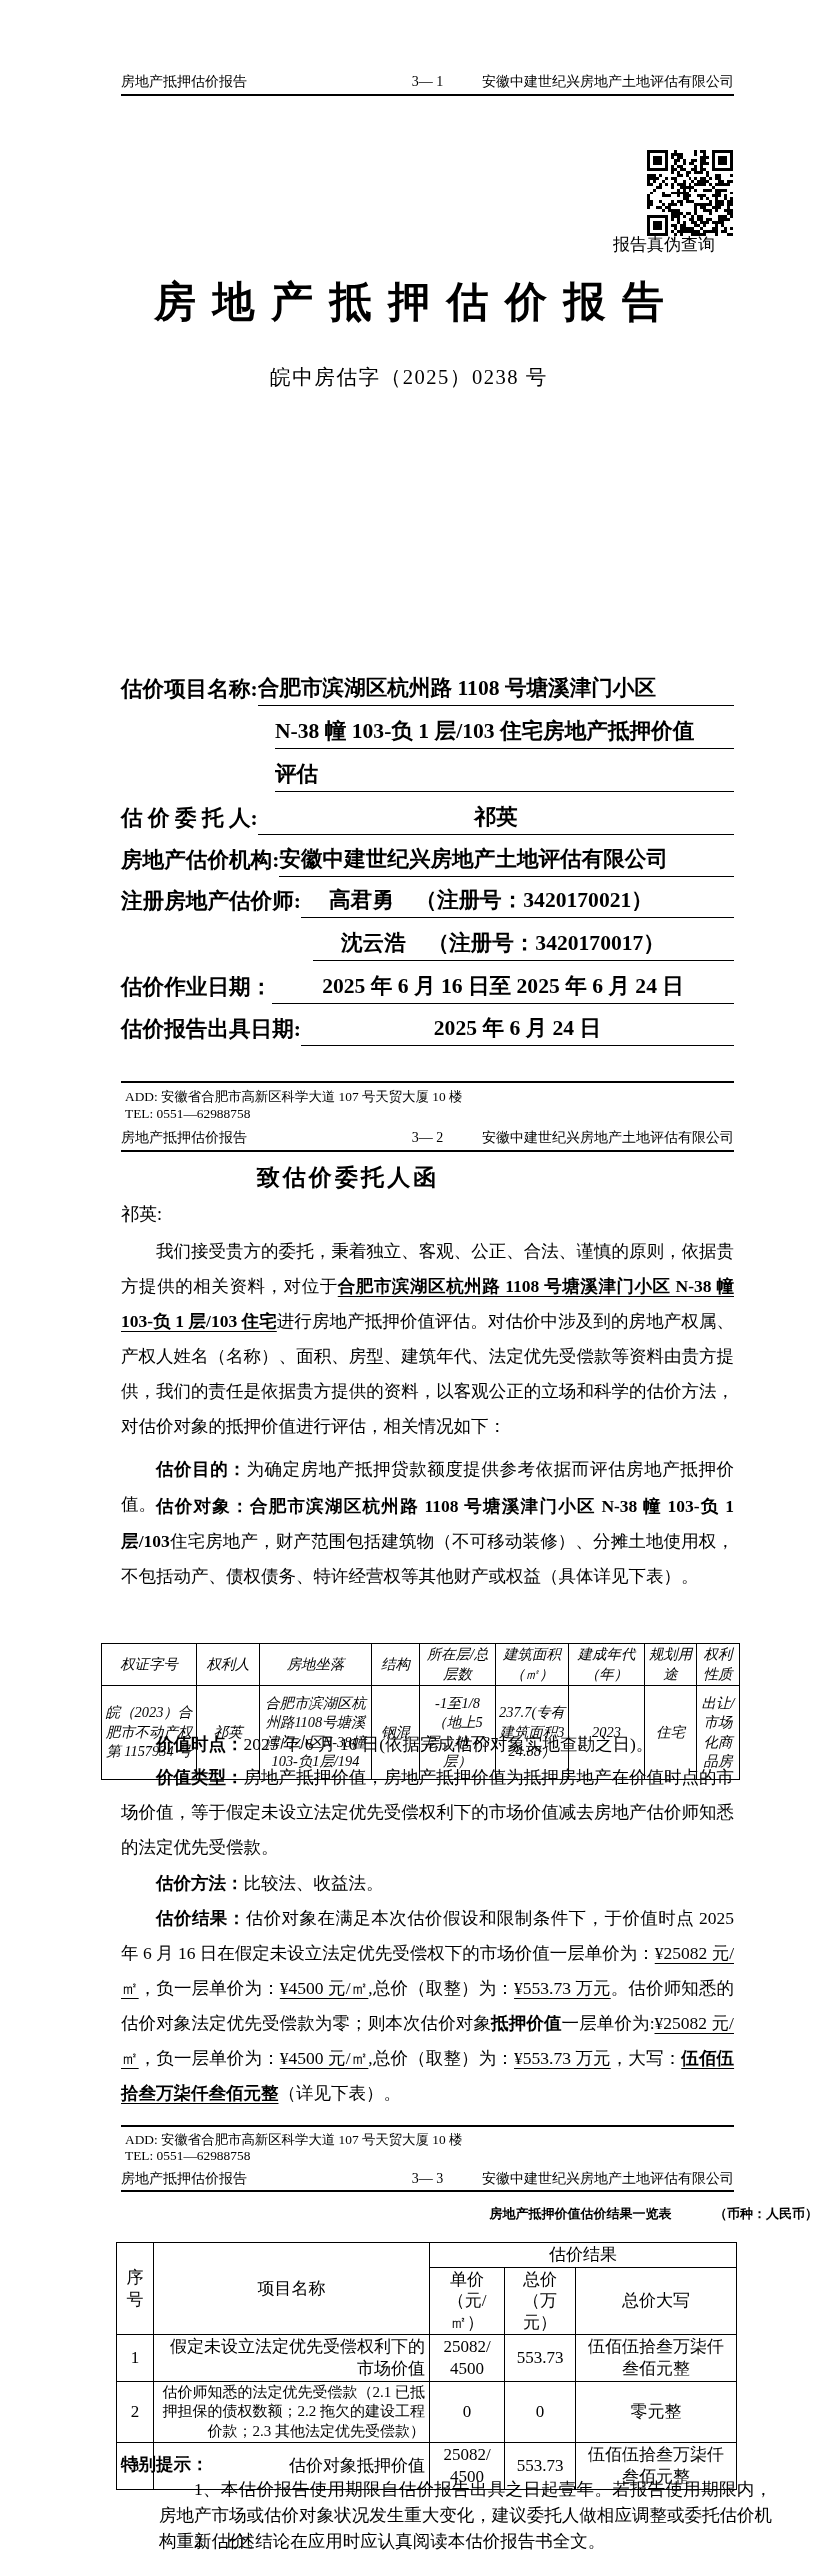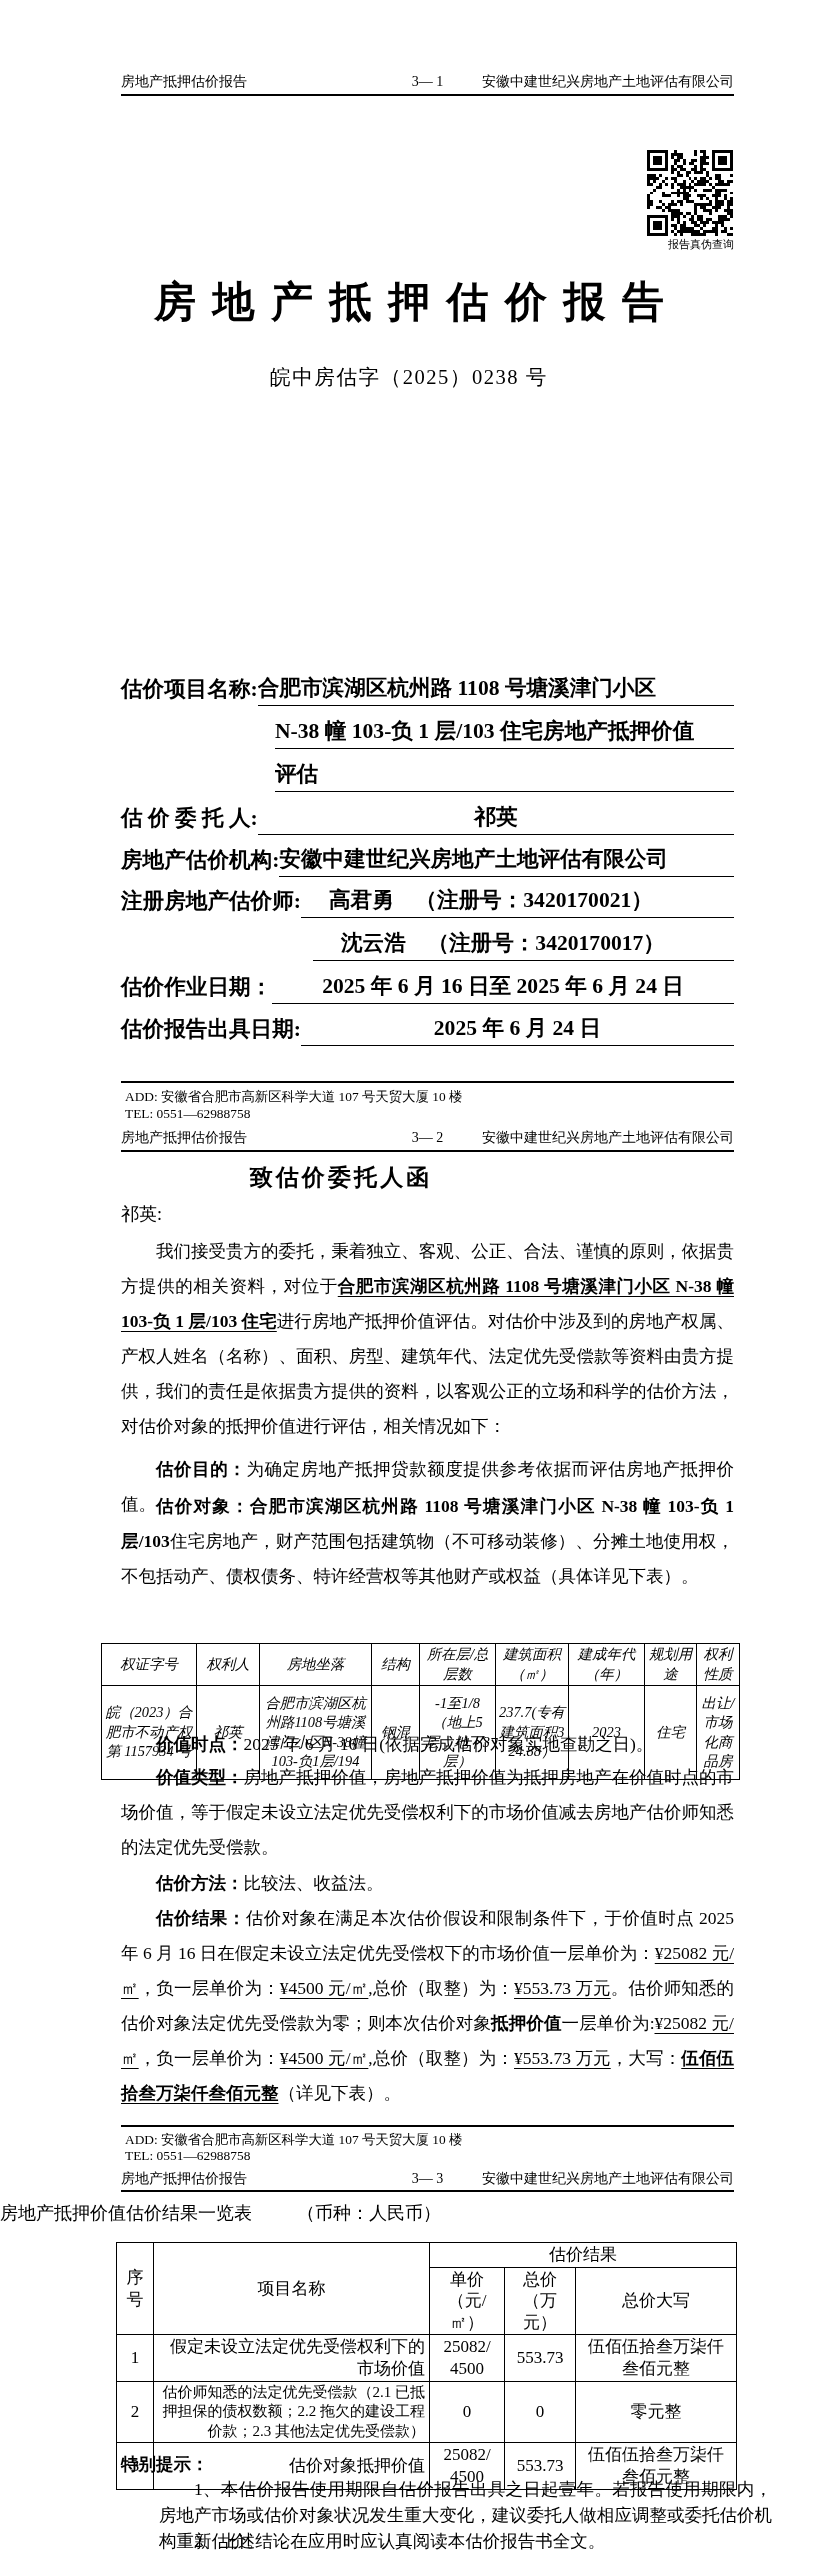--- a/index.html
+++ b/index.html
@@ -13,50 +13,50 @@
   .runhead .mid{position:absolute;left:50%;transform:translateX(-50%);}
   .rule{left:121px;width:613px;border-top:2.1px solid #000;height:0;}
   .footline{left:121px;width:613px;border-top:2.6px solid #000;height:0;}
   .foot{left:125px;font-size:13.4px;line-height:16.5px;white-space:nowrap;}
 
   
   .bigtitle{left:0;width:818px;text-align:center;font-size:42px;line-height:52px;
             font-weight:bold;letter-spacing:16.5px;text-indent:16.5px;white-space:nowrap;}
   .repno{left:0;width:818px;text-align:center;font-size:20.6px;line-height:26px;letter-spacing:1.5px;}
   .qrbox{left:646px;top:150px;width:88px;height:86px;}
-  .qrcap{left:626px;top:236px;width:108px;text-align:right;font-size:11px;line-height:17.5px;}
+  .qrcap{left:613px;top:236px;width:108px;text-align:left;font-size:17px;line-height:17.5px;}
 
   .iline{left:121px;width:613px;display:flex;align-items:flex-end;height:34px;
          font-size:21.6px;font-weight:bold;line-height:33px;white-space:nowrap;}
   .ilabel{flex:0 0 auto;}
   .isp296{flex:0 0 154px;}
   .isp372{flex:0 0 192px;}
   .ival{flex:1 1 auto;border-bottom:1.5px solid #000;min-width:0;overflow:hidden;margin-top:24px;}
   .ival.c{text-align:center;}
   .ival.pl{padding-left:28px;}
 
   
-  .lettitle{left:0;width:682px;text-align:center;font-size:23px;line-height:29px;
+  .lettitle{left:7px;width:682px;text-align:center;font-size:23px;line-height:29px;
             font-weight:bold;letter-spacing:3.1px;}
   .saluta{left:121px;font-size:18px;line-height:21.6px;}
   .para{left:121px;width:613px;font-size:17.5px;line-height:35px;text-align:justify;}
   .ind{text-indent:35px;}
   .b{font-weight:bold;}
   .u{text-decoration:underline;text-underline-offset:4.1px;text-decoration-thickness:1px;}
 
   
   .t1{left:101px;top:1643px;width:636px;border-collapse:collapse;table-layout:fixed;
       font-size:14.4px;line-height:19.6px;font-style:italic;}
   .t1 td{border:1px solid #000;text-align:center;vertical-align:middle;padding:1px 2.1px;
          word-break:break-all;}
   .t1 tr.hd{height:33px;}
   .t1 tr.bd{height:94px;}
 
   
-  .t2title{left:0;width:818px;text-align:left;font-size:18px;line-height:23px;font-weight:normal;}
+  .t2title{left:0;width:818px;text-align:right;font-size:13px;line-height:23px;font-weight:bold;}
   .t2{left:116px;top:2242px;width:621px;border-collapse:collapse;table-layout:fixed;
       font-size:17px;line-height:21.6px;}
   .t2 td{border:1px solid #000;text-align:center;vertical-align:middle;padding:1px 4.1px;
          word-break:break-all;white-space:pre-line;}
   .t2 td.item{text-align:right;}
   .t2 tr:nth-child(1){height:23px;}
   .t2 tr:nth-child(2){height:36px;}
   .t2 tr:nth-child(3){height:46px;}
   .t2 tr:nth-child(4){height:58px;}
   .t2 tr:nth-child(4) td.item{font-size:15px;line-height:19.6px;}

